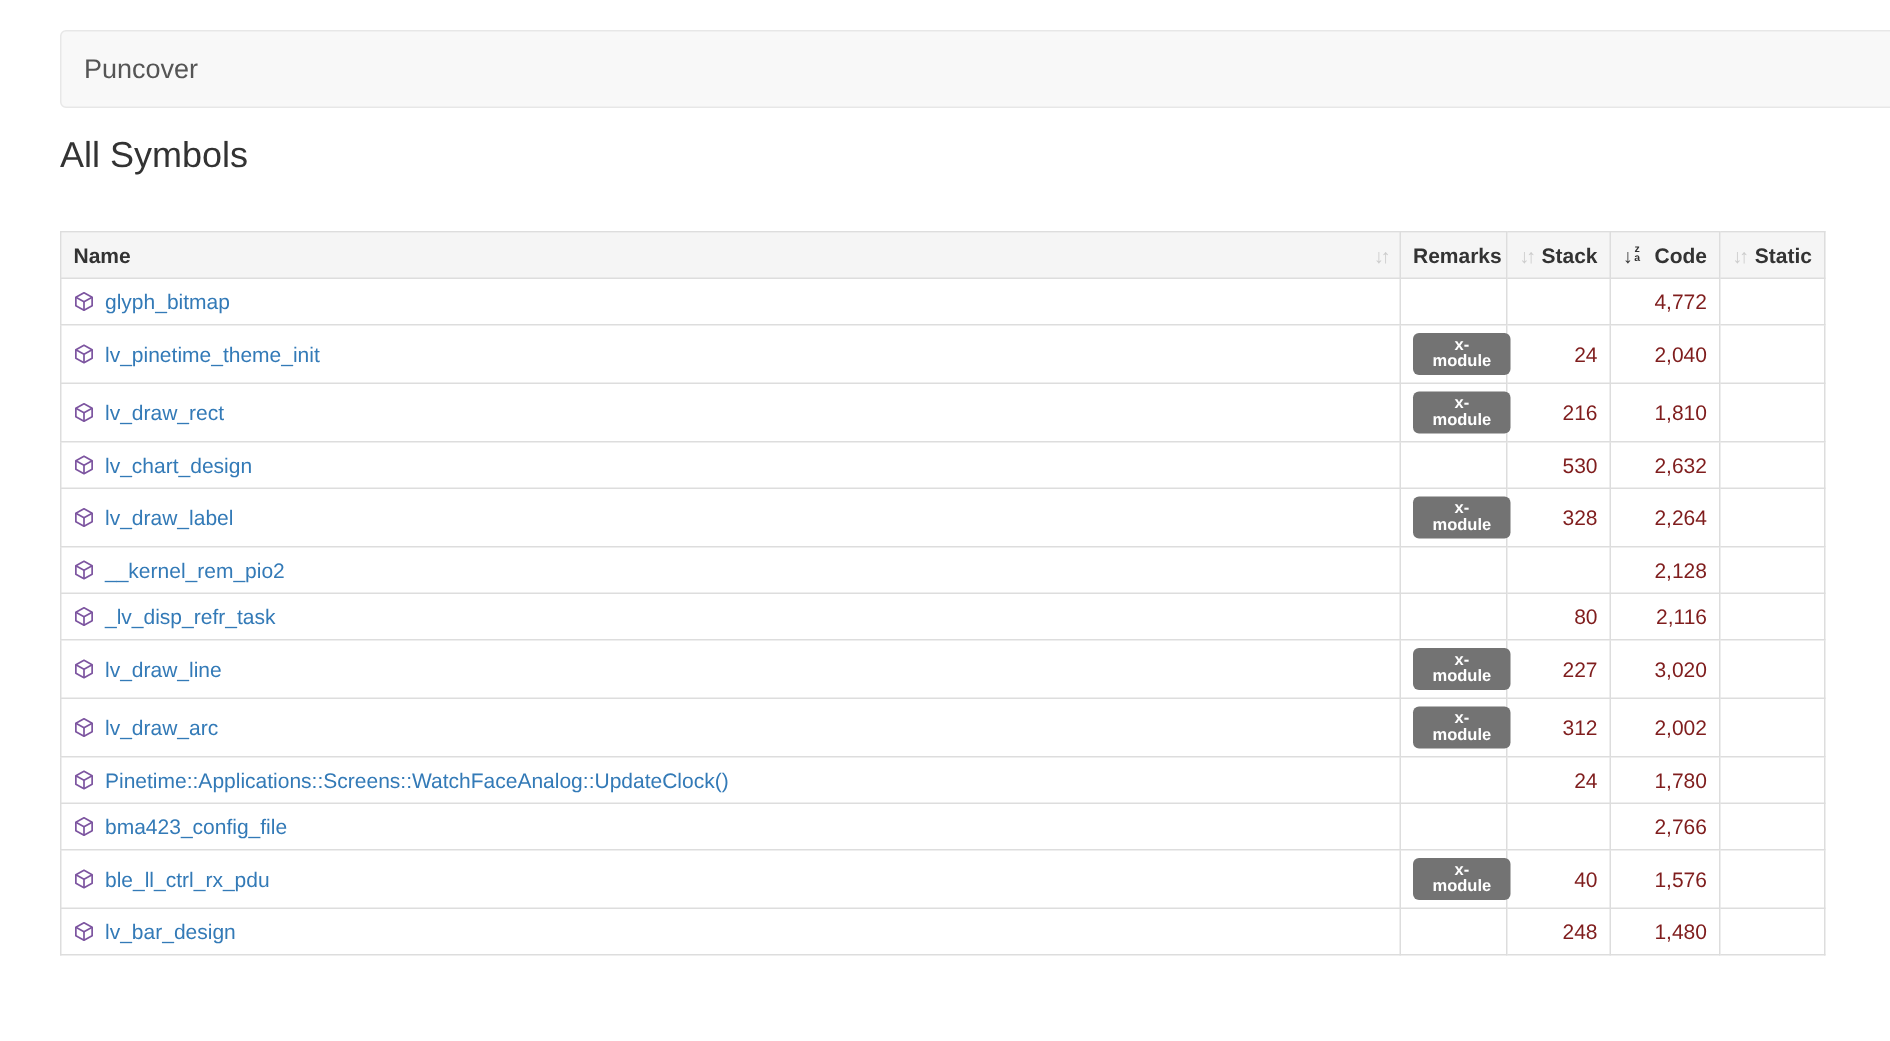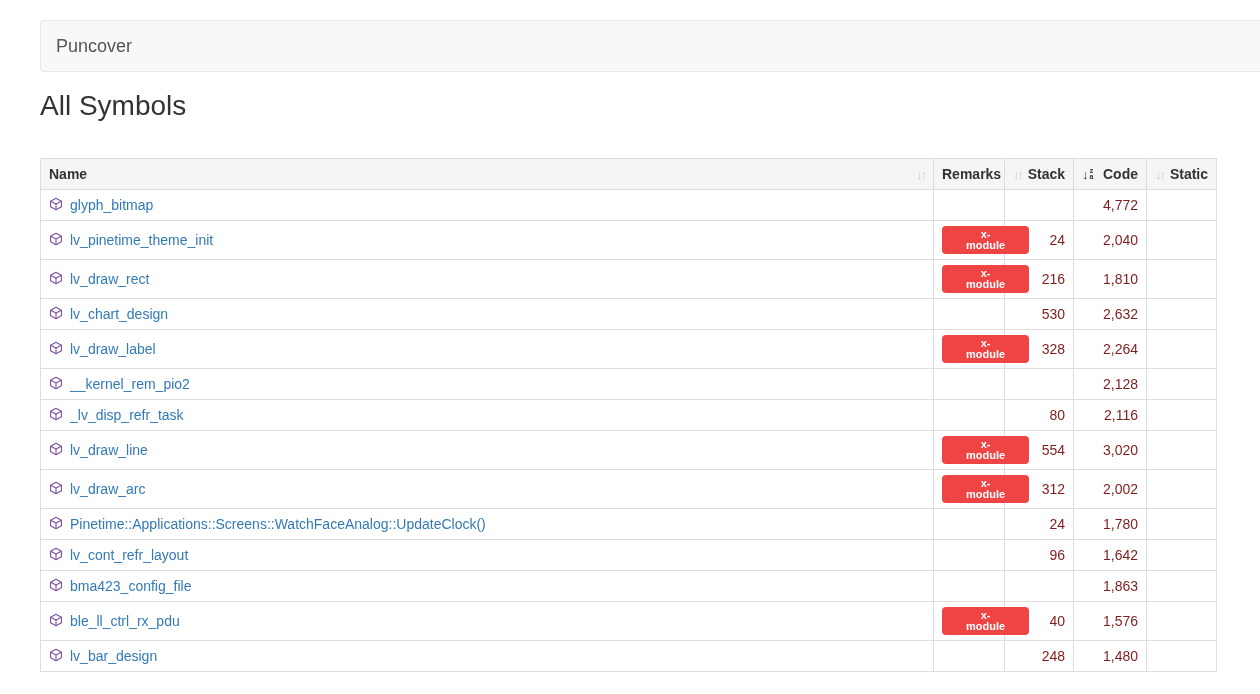--- a/index.html
+++ b/index.html
@@ -6,21 +6,21 @@
   html, body { width: 1260px; height: 694px; overflow: hidden; background: #fff;
     font-family: "Liberation Sans", sans-serif; font-size: 14px; color: #333; }
   .wrap { margin: 20px 40px 0 40px; }
 
   
   .navbar { width: 1256px; height: 52px; background: #f8f8f8; border: 1px solid #e7e7e7;
     border-radius: 4px; display: flex; align-items: center; }
   .brand { color: #555; font-size: 18px; padding: 0 15px; text-decoration: none; line-height: 50px; }
 
   
-  h1.page-title { font-size: 28px; font-weight: 500; color: #333; margin-top: 18px; letter-spacing: 0; }
+  h1.page-title { font-size: 24px; font-weight: 500; color: #333; margin-top: 18px; letter-spacing: 0; }
 
   
   table.symbols { border-collapse: collapse; width: 1176px; margin-top: 36px; table-layout: fixed; }
   th, td { border: 1px solid #ddd; padding: 5px 8px; height: 31px; vertical-align: middle; }
   thead th { background: #f5f5f5; font-weight: bold; color: #333; }
   .col-name   { width: 893px; }
   .col-remarks{ width: 71px; }
   .col-stack  { width: 69px; }
   .col-code   { width: 73px; }
   .col-static { width: 70px; }
@@ -32,28 +32,28 @@
   .th-center { text-align: right; font-weight: bold; }
 
   .sorter { color: #ccc; font-size: 13px; letter-spacing: -2px; font-weight: normal;
     user-select: none; white-space: nowrap; }
   .sorter-active { color: #333; display: inline-flex; align-items: center; letter-spacing: 0; }
   .sorter-active .arrow { font-size: 13px; font-weight: bold; }
   .sorter-active .za { display: inline-flex; flex-direction: column; font-size: 7px;
     line-height: 6px; font-weight: bold; margin-left: 1px; }
 
   td.td-name { text-align: left; }
-  .name-inner { display: flex; align-items: flex-start; gap: 7px; }
+  .name-inner { display: flex; align-items: center; gap: 7px; }
   .cube { flex: 0 0 auto; display: inline-flex; }
   a.symbol-link { color: #337ab7; text-decoration: none; }
   td.td-remarks { text-align: center; }
   td.num { text-align: right; color: #7f1d1d; }
 
-  .badge-xmodule { display: inline-block; background: #ef4444; color: #fff; font-size: 11px;
-    font-weight: bold; padding: 3px 24px; border-radius: 4px; line-height: 11px; }
+  .badge-xmodule { display: inline-block; background: #737373; color: #fff; font-size: 11px;
+    font-weight: bold; padding: 3px 13px; border-radius: 4px; line-height: 11px; }
 </style>
 </head>
 <body>
 
 <div class="wrap">
 
   <nav class="navbar">
     <a class="brand" href="#">Puncover</a>
   </nav>
 
@@ -261,21 +261,21 @@
             <path d="M1.8 4.8 L8 8.1 L14.2 4.8"></path>
             <path d="M8 8.1 V14.6"></path>
           </svg>
         </span>
         <a class="symbol-link" href="#">lv_draw_line</a>
       </span>
     </td>
     <td class="td-remarks">
       <span class="badge-xmodule">x-module</span>
     </td>
-    <td class="num td-stack">554</td>
+    <td class="num td-stack">227</td>
     <td class="num td-code">3,020</td>
     <td class="num td-static"></td>
   </tr>
 
   <tr>
     <td class="td-name">
       <span class="name-inner">
         <span class="cube">
           <svg width="14" height="14" viewBox="0 0 16 16" fill="none" stroke="#7d55a0" stroke-width="1.3" stroke-linejoin="round">
             <path d="M8 1.4 L14.2 4.8 V11.2 L8 14.6 L1.8 11.2 V4.8 Z"></path>
@@ -309,59 +309,39 @@
     </td>
     <td class="td-remarks">
       
     </td>
     <td class="num td-stack">24</td>
     <td class="num td-code">1,780</td>
     <td class="num td-static"></td>
   </tr>
 
 
-  <tr>
-    <td class="td-name">
-      <span class="name-inner">
-        <span class="cube">
-          <svg width="14" height="14" viewBox="0 0 16 16" fill="none" stroke="#7d55a0" stroke-width="1.3" stroke-linejoin="round">
-            <path d="M8 1.4 L14.2 4.8 V11.2 L8 14.6 L1.8 11.2 V4.8 Z"></path>
-            <path d="M1.8 4.8 L8 8.1 L14.2 4.8"></path>
-            <path d="M8 8.1 V14.6"></path>
-          </svg>
-        </span>
-        <a class="symbol-link" href="#">lv_cont_refr_layout</a>
-      </span>
-    </td>
-    <td class="td-remarks">
-      
-    </td>
-    <td class="num td-stack">96</td>
-    <td class="num td-code">1,642</td>
-    <td class="num td-static"></td>
-  </tr>
 
   <tr>
     <td class="td-name">
       <span class="name-inner">
         <span class="cube">
           <svg width="14" height="14" viewBox="0 0 16 16" fill="none" stroke="#7d55a0" stroke-width="1.3" stroke-linejoin="round">
             <path d="M8 1.4 L14.2 4.8 V11.2 L8 14.6 L1.8 11.2 V4.8 Z"></path>
             <path d="M1.8 4.8 L8 8.1 L14.2 4.8"></path>
             <path d="M8 8.1 V14.6"></path>
           </svg>
         </span>
         <a class="symbol-link" href="#">bma423_config_file</a>
       </span>
     </td>
     <td class="td-remarks">
       
     </td>
     <td class="num td-stack"></td>
-    <td class="num td-code">1,863</td>
+    <td class="num td-code">2,766</td>
     <td class="num td-static"></td>
   </tr>
 
   <tr>
     <td class="td-name">
       <span class="name-inner">
         <span class="cube">
           <svg width="14" height="14" viewBox="0 0 16 16" fill="none" stroke="#7d55a0" stroke-width="1.3" stroke-linejoin="round">
             <path d="M8 1.4 L14.2 4.8 V11.2 L8 14.6 L1.8 11.2 V4.8 Z"></path>
             <path d="M1.8 4.8 L8 8.1 L14.2 4.8"></path>

